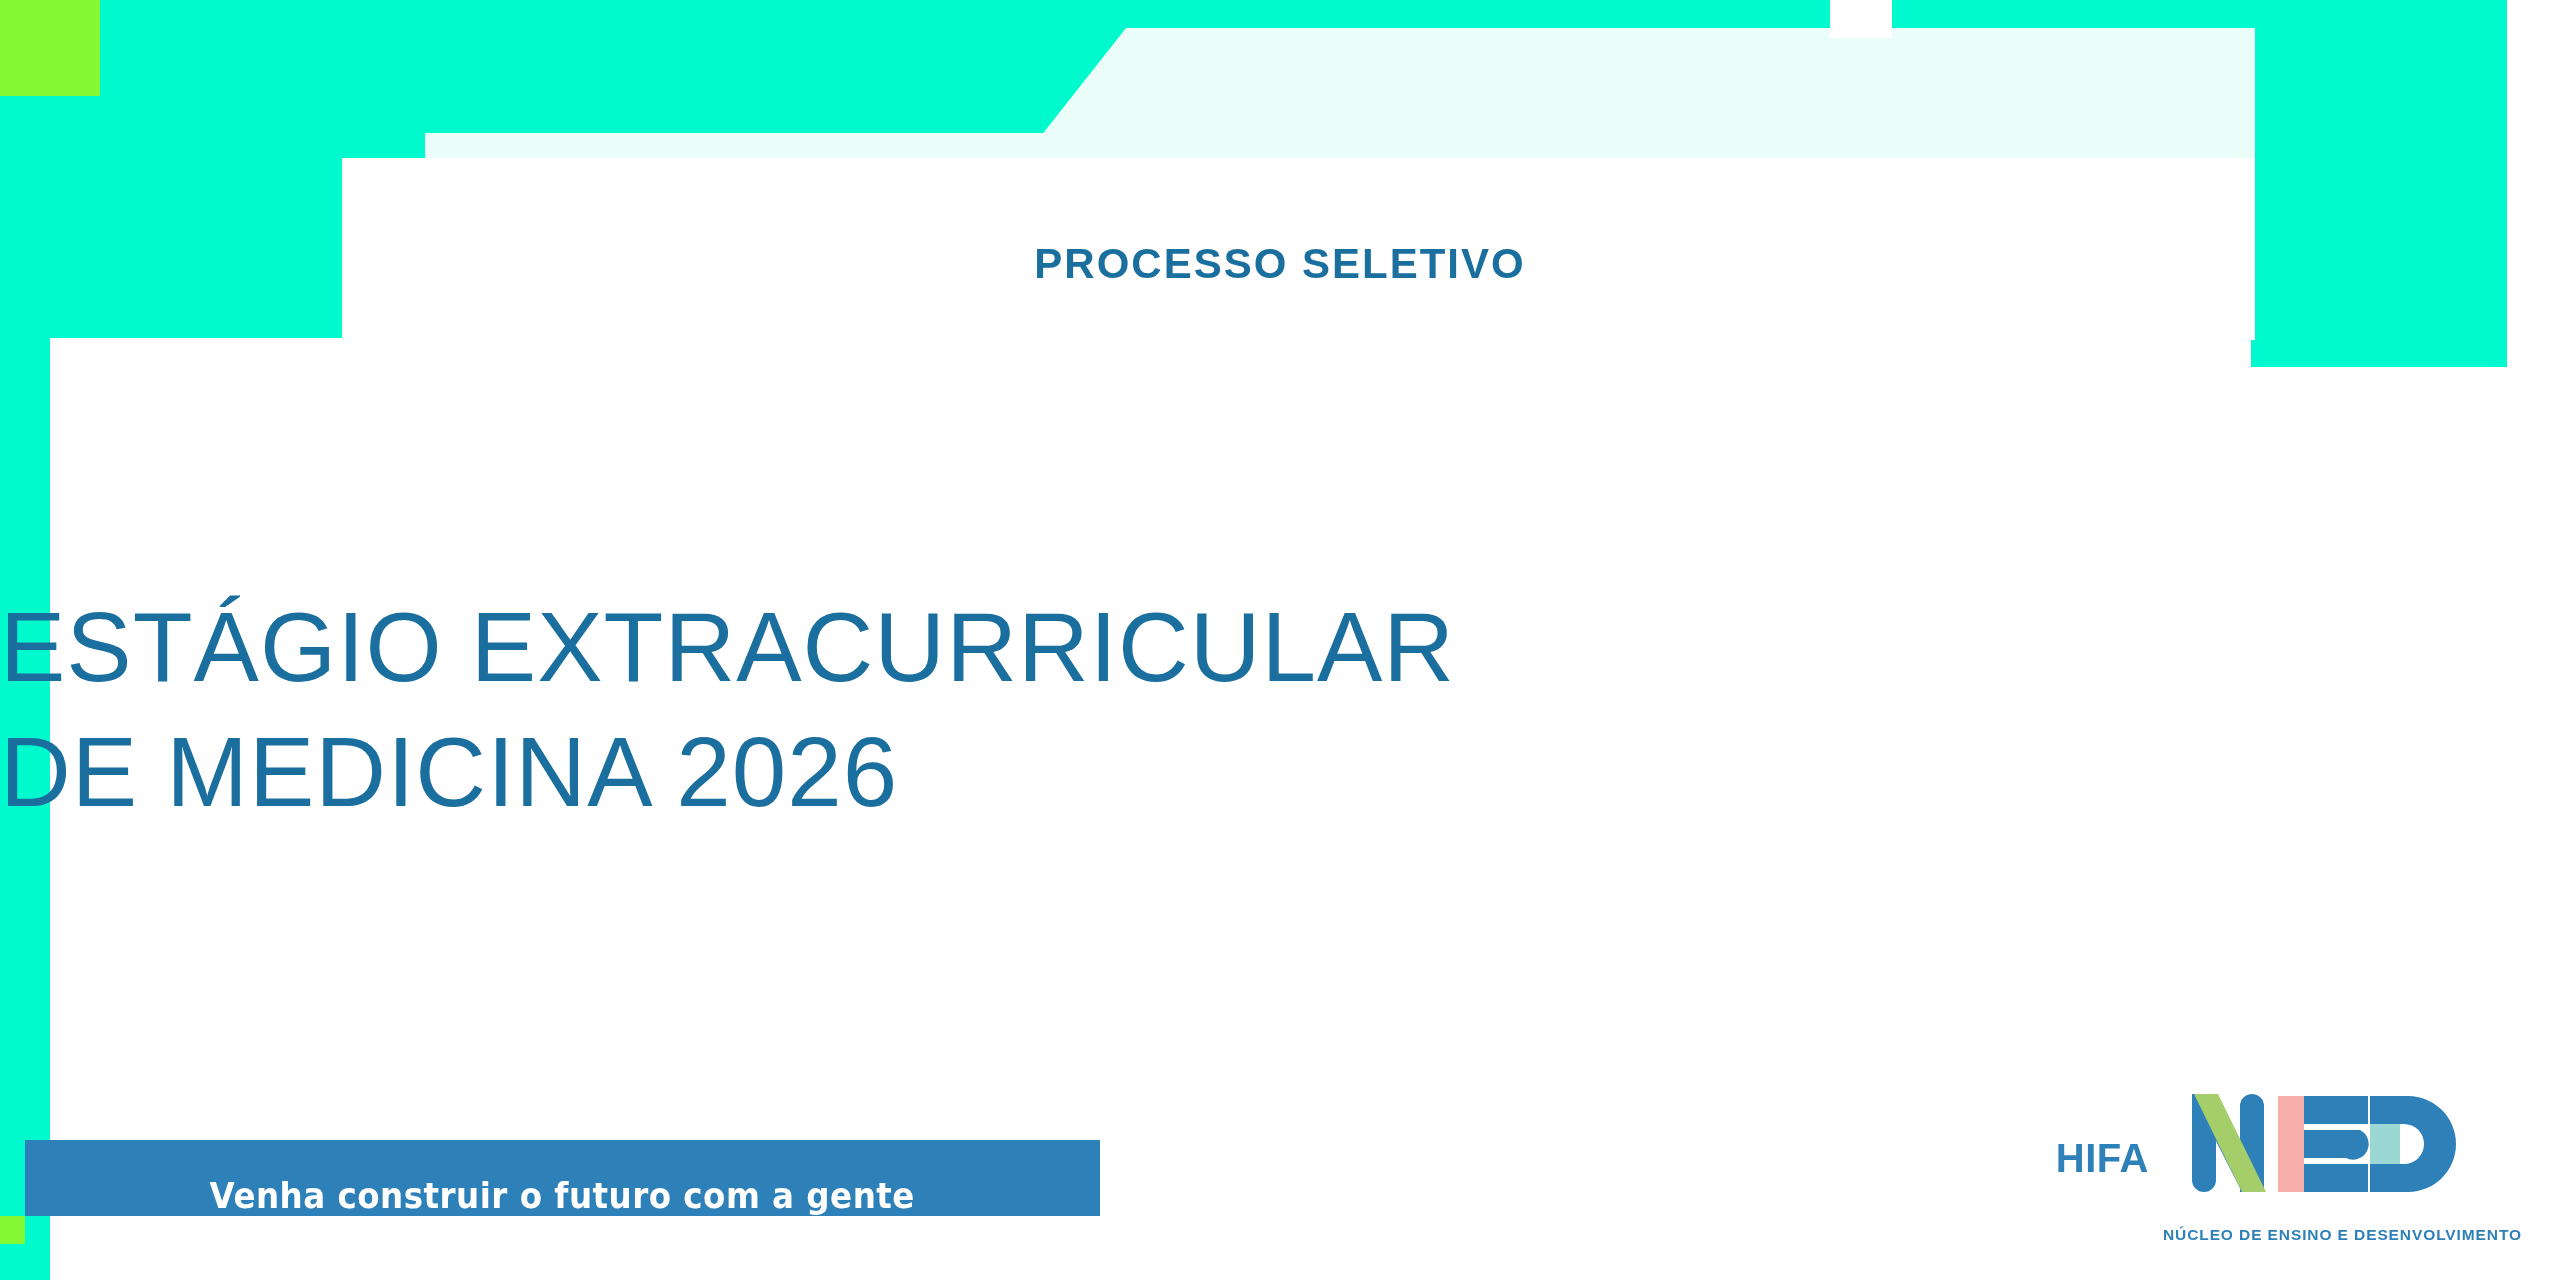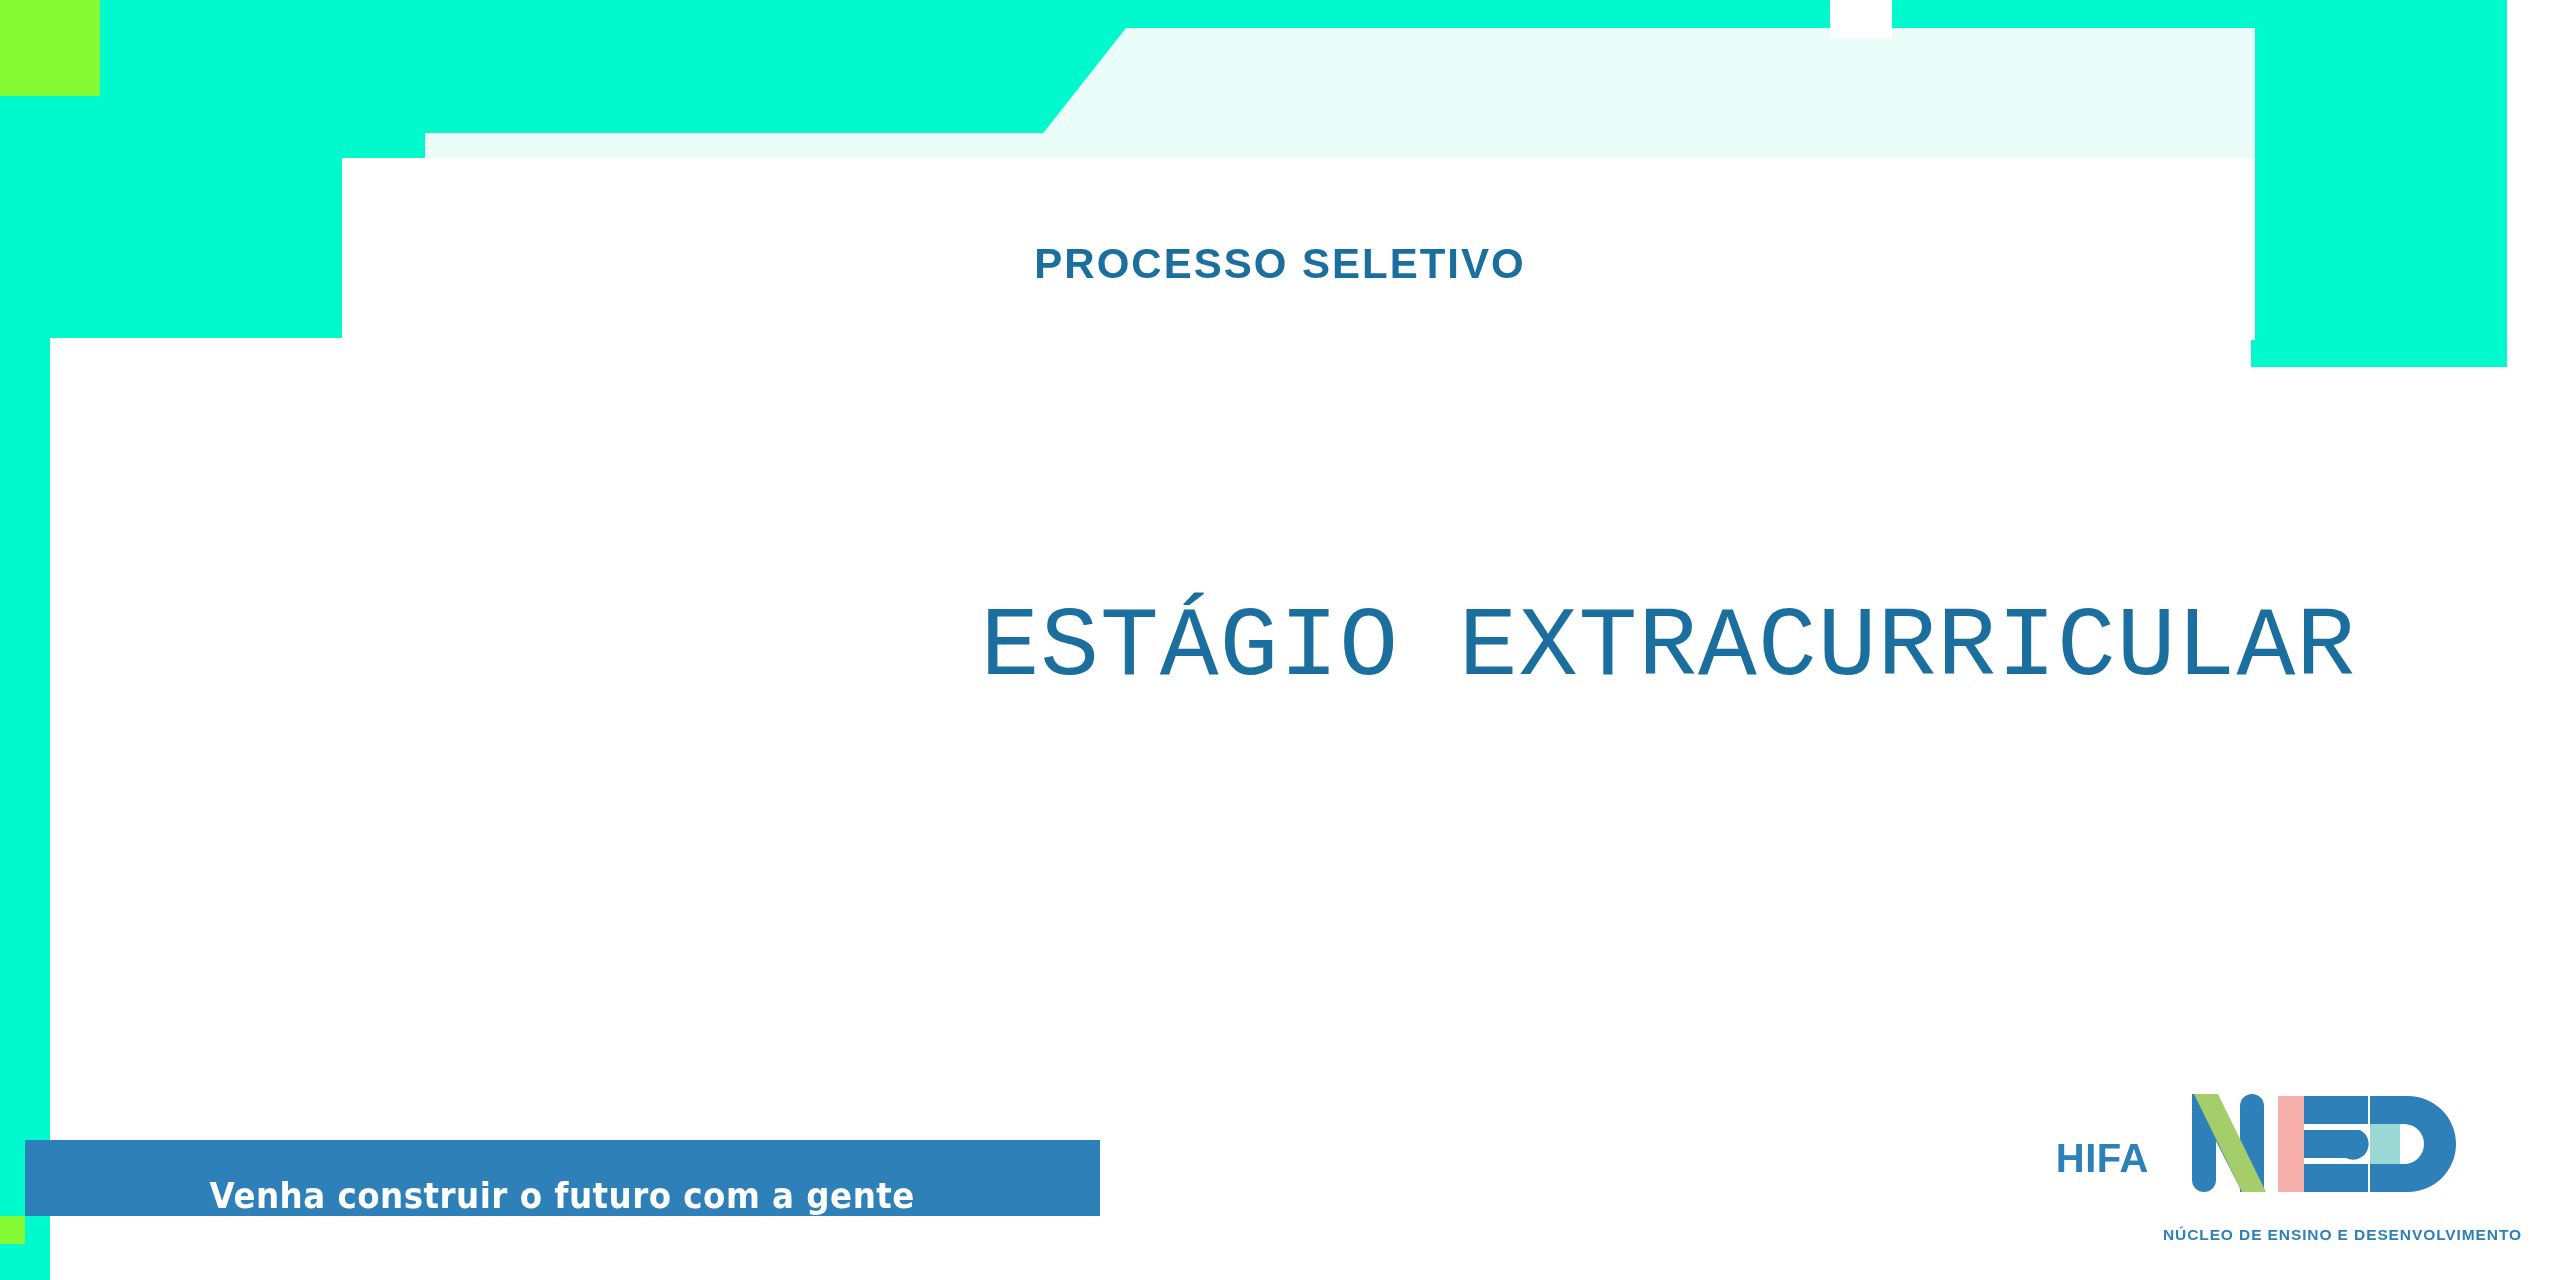--- a/index.html
+++ b/index.html
@@ -74,23 +74,23 @@
   
   .kicker{
     position:absolute;left:0;top:240px;width:2560px;
     text-align:center;
     font-size:42px;font-weight:bold;letter-spacing:2px;
     color:var(--blue);
     font-family:"Liberation Sans", sans-serif;
   }
   .headline{
     position:absolute;left:0;top:585px;width:2356px;
-    text-align:right;
+    text-align:left;
     color:var(--blue);
-    font-family:Liberation Mono, monospace;
+    font-family:Liberation Sans, sans-serif;
     font-weight:300;
     font-size:98px;
     line-height:1.28;
     letter-spacing:1px;
   }
   .headline span{display:block;}
 
   
   .ribbon{
     position:absolute;left:25px;top:1140px;
@@ -142,20 +142,21 @@
   <div class="shape white-step"></div>
   <div class="shape white-card"></div>
   <div class="shape teal-rail"></div>
   <div class="shape lime-top"></div>
   <div class="shape lime-bottom"></div>
 
   <div class="kicker">PROCESSO SELETIVO</div>
 
   <div class="headline">
     <span>ESTÁGIO EXTRACURRICULAR</span>
+    <span>DE MEDICINA 2026</span>
   </div>
 
   <div class="ribbon">
     <span class="ribbon-text">Venha construir o futuro com a gente</span>
   </div>
 
   <div class="logo">
     <span class="logo-hifa">HIFA</span>
     <div class="logo-right">
       <svg class="logo-mark" width="300" height="120" viewBox="0 0 300 120" xmlns="http://www.w3.org/2000/svg">

